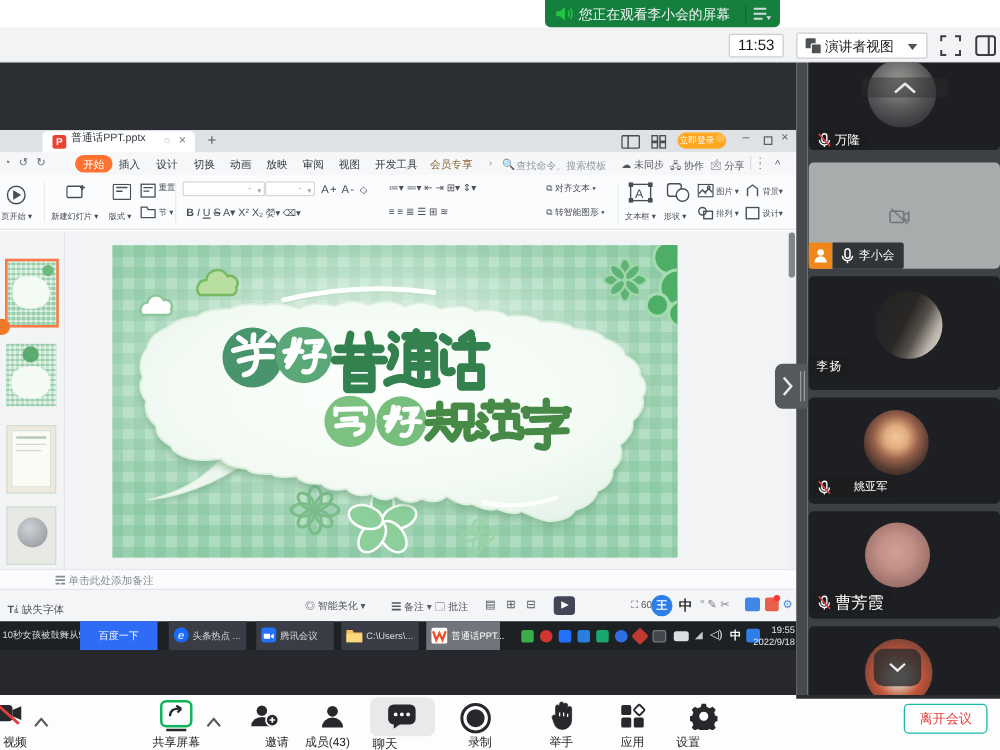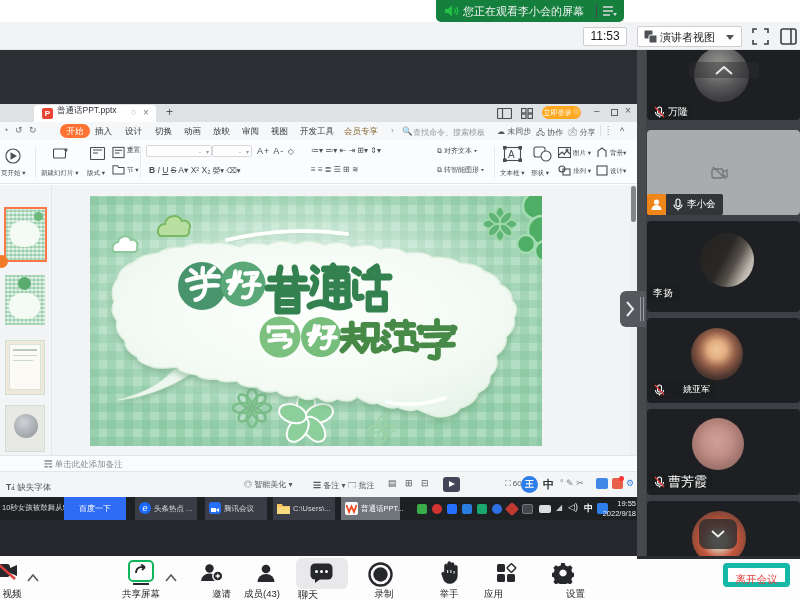--- a/index.html
+++ b/index.html
@@ -500,26 +500,26 @@
       <path d="M5.5,12 L5.5,5.5 a1.6,1.6 0 0 1 3.2,0 L8.7,10 L8.7,3.2 a1.6,1.6 0 0 1 3.2,0 L11.9,10 L11.9,4.2 a1.6,1.6 0 0 1 3.2,0 L15.1,11 L15.1,6.8 a1.6,1.6 0 0 1 3.2,0 L18.3,16 a7.3,7.5 0 0 1 -7.3,7.5 a7.2,7 0 0 1 -6.8,-5.1 L2.8,14.2 a1.6,1.6 0 0 1 2.7,-1.6 Z" fill="#26282c" stroke="#26282c" stroke-width="0.6" stroke-linejoin="round"></path>
       <path d="M8.7,10 L8.7,13 M11.9,10 L11.9,13 M15.1,11 L15.1,13.5" stroke="#fdfdfd" stroke-width="1" fill="none"></path>
     </svg>
   <div class="ab" style="left:427px;top:32px;width:44px;font-size:9.5px;text-align:center;white-space:nowrap">举手</div>
   <svg class="ab" style="left:495px;top:6px" width="22" height="22" viewBox="0 0 22 22">
       <rect x="2" y="2" width="8" height="8" rx="1.5" fill="#26282c"></rect>
       <rect x="2" y="12" width="8" height="8" rx="1.5" fill="#26282c"></rect>
       <rect x="12" y="12" width="8" height="8" rx="1.5" fill="#26282c"></rect>
       <rect x="13.2" y="2.8" width="6.4" height="6.4" rx="1" fill="none" stroke="#26282c" stroke-width="1.5" transform="rotate(45 16.4 6)"></rect>
     </svg>
-  <div class="ab" style="left:484px;top:32px;width:44px;font-size:9.5px;text-align:left;white-space:nowrap">应用</div>
+  <div class="ab" style="left:484px;top:32px;width:44px;font-size:9.5px;text-align:center;white-space:nowrap">应用</div>
   <svg class="ab" style="left:552px;top:6px" width="22" height="22" viewBox="0 0 22 22">
       <path d="M9.3,1 h3.4 l0.7,2.6 l2.5,1 l2.3,-1.3 l2.4,2.4 l-1.3,2.3 l1,2.5 l2.6,0.7 v3.4 l-2.6,0.7 l-1,2.5 l1.3,2.3 l-2.4,2.4 l-2.3,-1.3 l-2.5,1 l-0.7,2.6 h-3.4 l-0.7,-2.6 l-2.5,-1 l-2.3,1.3 l-2.4,-2.4 l1.3,-2.3 l-1,-2.5 l-2.6,-0.7 v-3.4 l2.6,-0.7 l1,-2.5 l-1.3,-2.3 l2.4,-2.4 l2.3,1.3 l2.5,-1 Z M11,7.4 a3.6,3.6 0 1 0 0.01,0 Z" fill="#26282c" fill-rule="evenodd"></path>
     </svg>
-  <div class="ab" style="left:541px;top:32px;width:44px;font-size:9.5px;text-align:right;white-space:nowrap">设置</div>
-  <div class="ab" style="left:723px;top:7px;width:67px;height:24px;border:5px solid #14b8a6;border-radius:4px;background:#fff;color:#e64040;font-size:10.5px;text-align:center;line-height:22px;white-space:nowrap">离开会议</div>
+  <div class="ab" style="left:541px;top:32px;width:44px;font-size:9.5px;text-align:left;white-space:nowrap">设置</div>
+  <div class="ab" style="left:723px;top:7px;width:67px;height:24px;border:1px solid #14b8a6;border-radius:4px;background:#fff;color:#e64040;font-size:10.5px;text-align:center;line-height:22px;white-space:nowrap">离开会议</div>
 </div>
 
 <div class="ab" style="left:699px;top:519px;width:38px;height:30px;background:rgba(44,46,48,0.82);border-radius:8px">
     <svg class="ab" style="left:12px;top:11px" width="14" height="8" viewBox="0 0 14 8">
       <path d="M1,1 L7,6.5 L13,1" stroke="#f0f0f0" stroke-width="1.8" fill="none"></path>
     </svg>
   </div>
 <div class="ab" style="left:637px;top:556px;width:163px;height:3px;background:#2a2c30"></div>
 
 </body></html>

